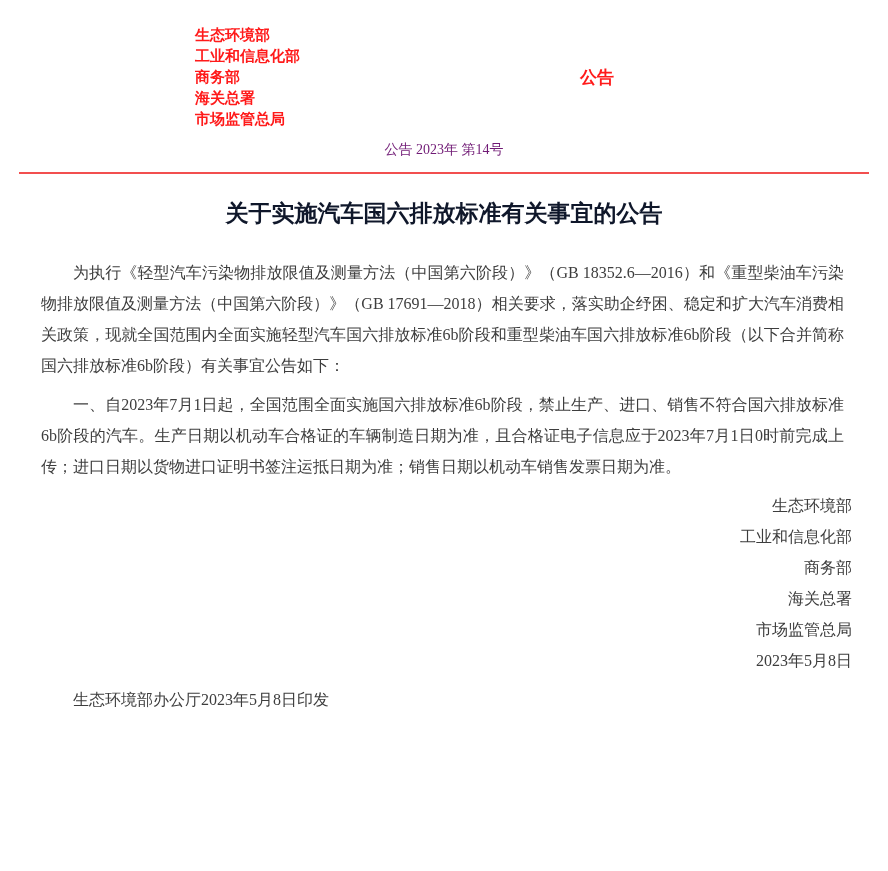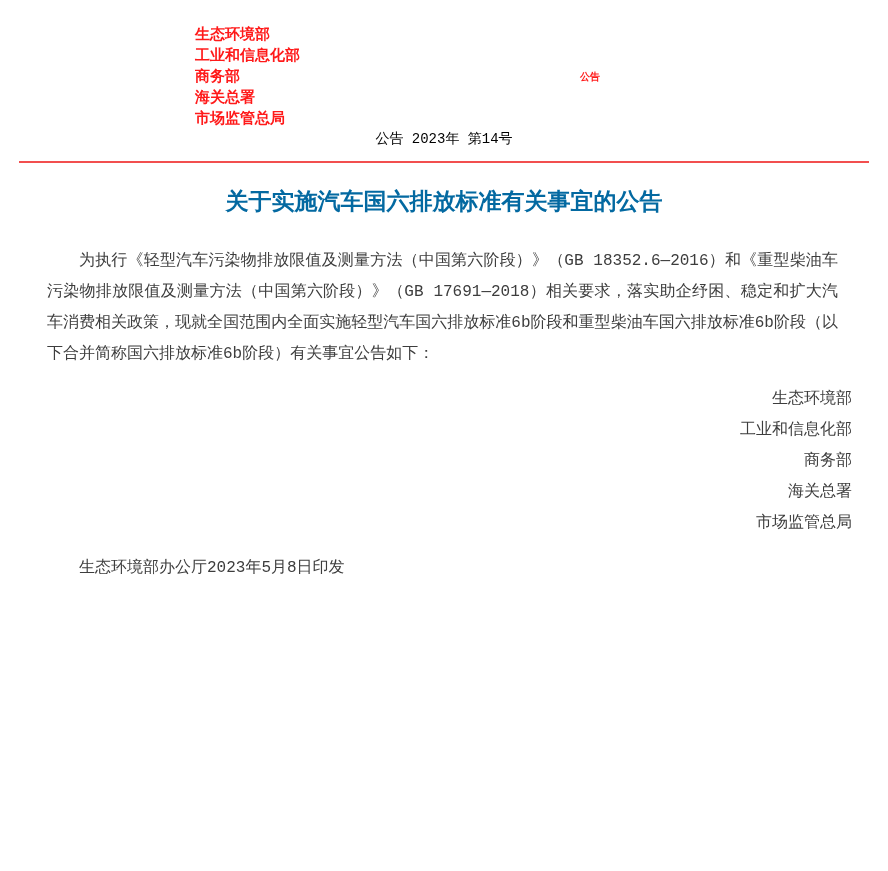--- a/index.html
+++ b/index.html
@@ -6,21 +6,21 @@
     margin: 0;
     padding: 0;
     background: #ffffff;
   }
   .page {
     position: relative;
     width: 888px;
     height: 871px;
     background: #ffffff;
     overflow: hidden;
-    font-family: Liberation Mono, monospace;
+    font-family: Liberation Serif, serif;
     color: #3d3d3d;
   }
   
   .header {
     position: relative;
     padding-top: 25px;
     height: 105px;
   }
   .agency-list {
     margin-left: 195px;
@@ -28,49 +28,50 @@
     font-weight: bold;
     font-size: 15px;
     line-height: 21px;
   }
   .gonggao-label {
     position: absolute;
     left: 580px;
     top: 67px;
     color: #ff1a1a;
     font-weight: bold;
-    font-size: 10px;
+    font-size: 17px;
     line-height: 21px;
   }
   .doc-number {
+    margin-top: 11px;
     text-align: center;
     font-size: 14px;
-    color: #000000;
+    color: #701a75;
   }
   .divider {
     height: 2px;
     background: #f24f4f;
     margin: 13px 19px 0 19px;
   }
   .title {
     margin: 26px 33px 0 33px;
     text-align: center;
     font-size: 23px;
     font-weight: bold;
-    color: #0369a1;
+    color: #0f172a;
     line-height: 28px;
   }
   .body-text {
     margin: 29px 36px 0 33px;
     font-size: 16px;
     line-height: 31px;
     text-align: justify;
   }
   .body-text p {
-    margin: 14px;
+    margin: 8px;
     text-indent: 2em;
   }
   .signature {
     text-align: right;
     line-height: 31px;
     font-size: 16px;
   }
   .footer-note {
     margin: 0;
     text-indent: 1.7em;
@@ -96,25 +97,27 @@
   </div>
 
   <div class="doc-number">公告 2023年 第14号</div>
 
   <div class="divider"></div>
 
   <div class="title">关于实施汽车国六排放标准有关事宜的公告</div>
 
   <div class="body-text">
     <p>为执行《轻型汽车污染物排放限值及测量方法（中国第六阶段）》（GB 18352.6—2016）和《重型柴油车污染物排放限值及测量方法（中国第六阶段）》（GB 17691—2018）相关要求，落实助企纾困、稳定和扩大汽车消费相关政策，现就全国范围内全面实施轻型汽车国六排放标准6b阶段和重型柴油车国六排放标准6b阶段（以下合并简称国六排放标准6b阶段）有关事宜公告如下：</p>
+    <p>一、自2023年7月1日起，全国范围全面实施国六排放标准6b阶段，禁止生产、进口、销售不符合国六排放标准6b阶段的汽车。生产日期以机动车合格证的车辆制造日期为准，且合格证电子信息应于2023年7月1日0时前完成上传；进口日期以货物进口证明书签注运抵日期为准；销售日期以机动车销售发票日期为准。</p>
 
     <div class="signature">
       <div>生态环境部</div>
       <div>工业和信息化部</div>
       <div>商务部</div>
       <div>海关总署</div>
       <div>市场监管总局</div>
+      <div>2023年5月8日</div>
     </div>
 
     <p class="footer-note">生态环境部办公厅2023年5月8日印发</p>
   </div>
 
 </div>
 
 </body></html>

